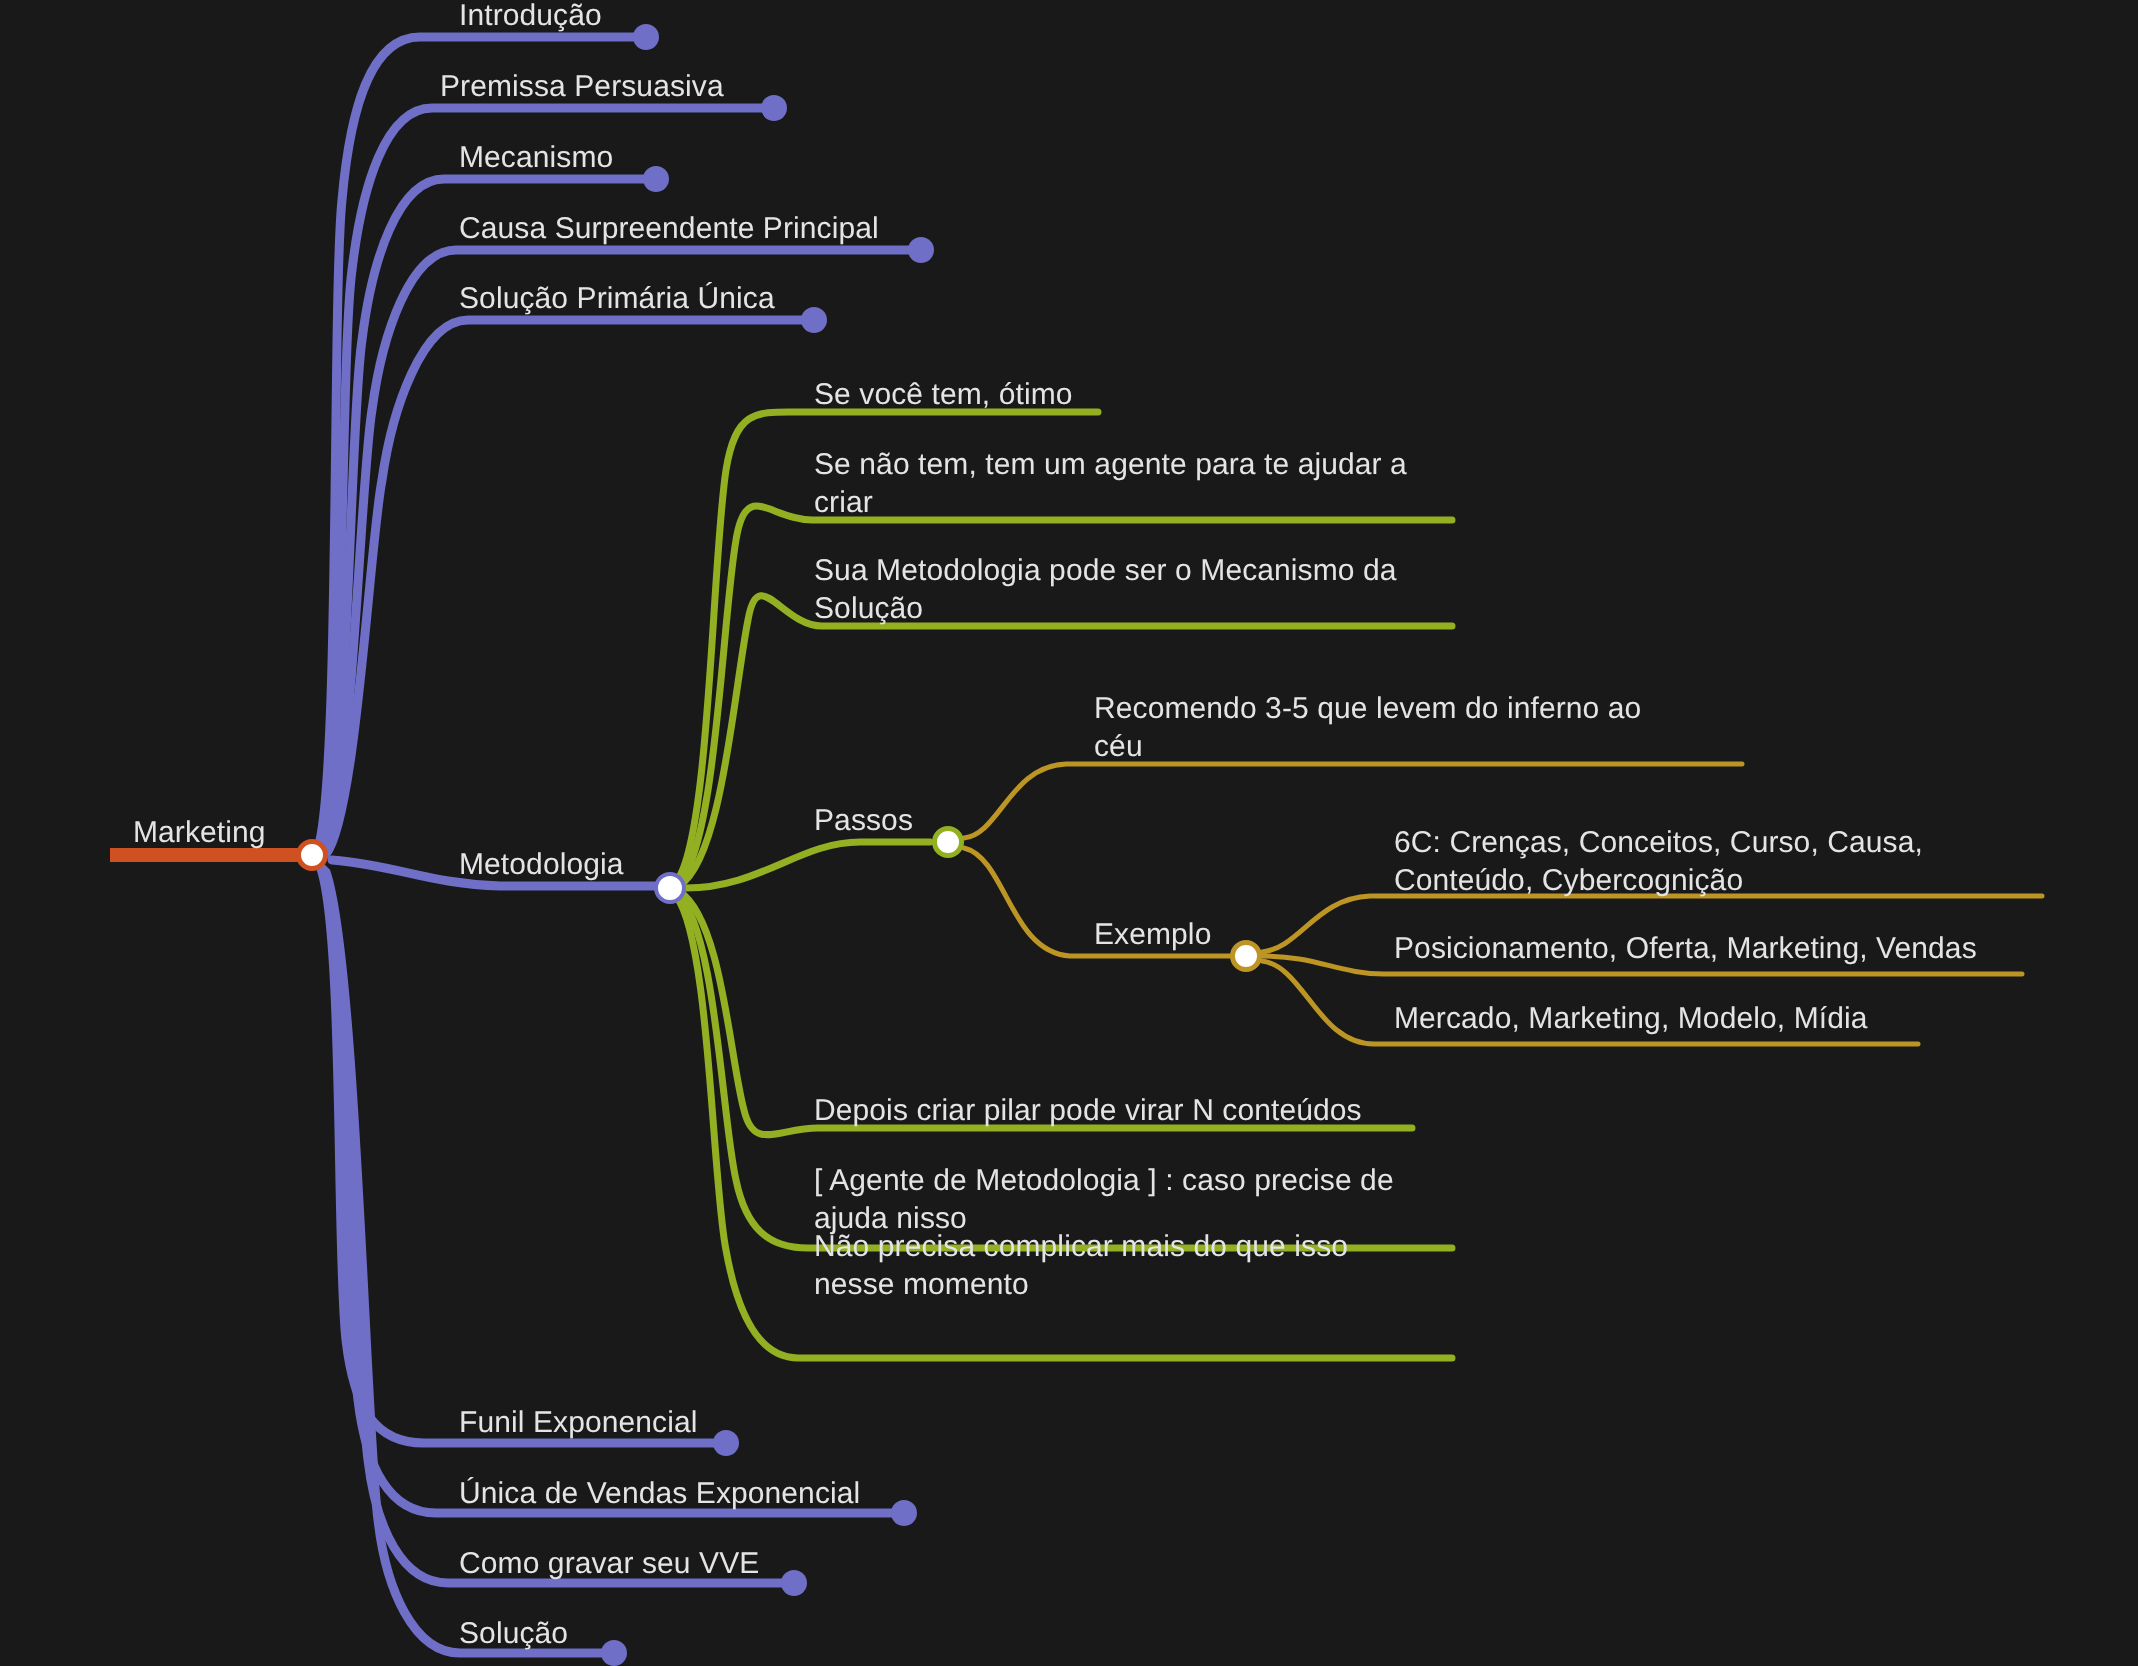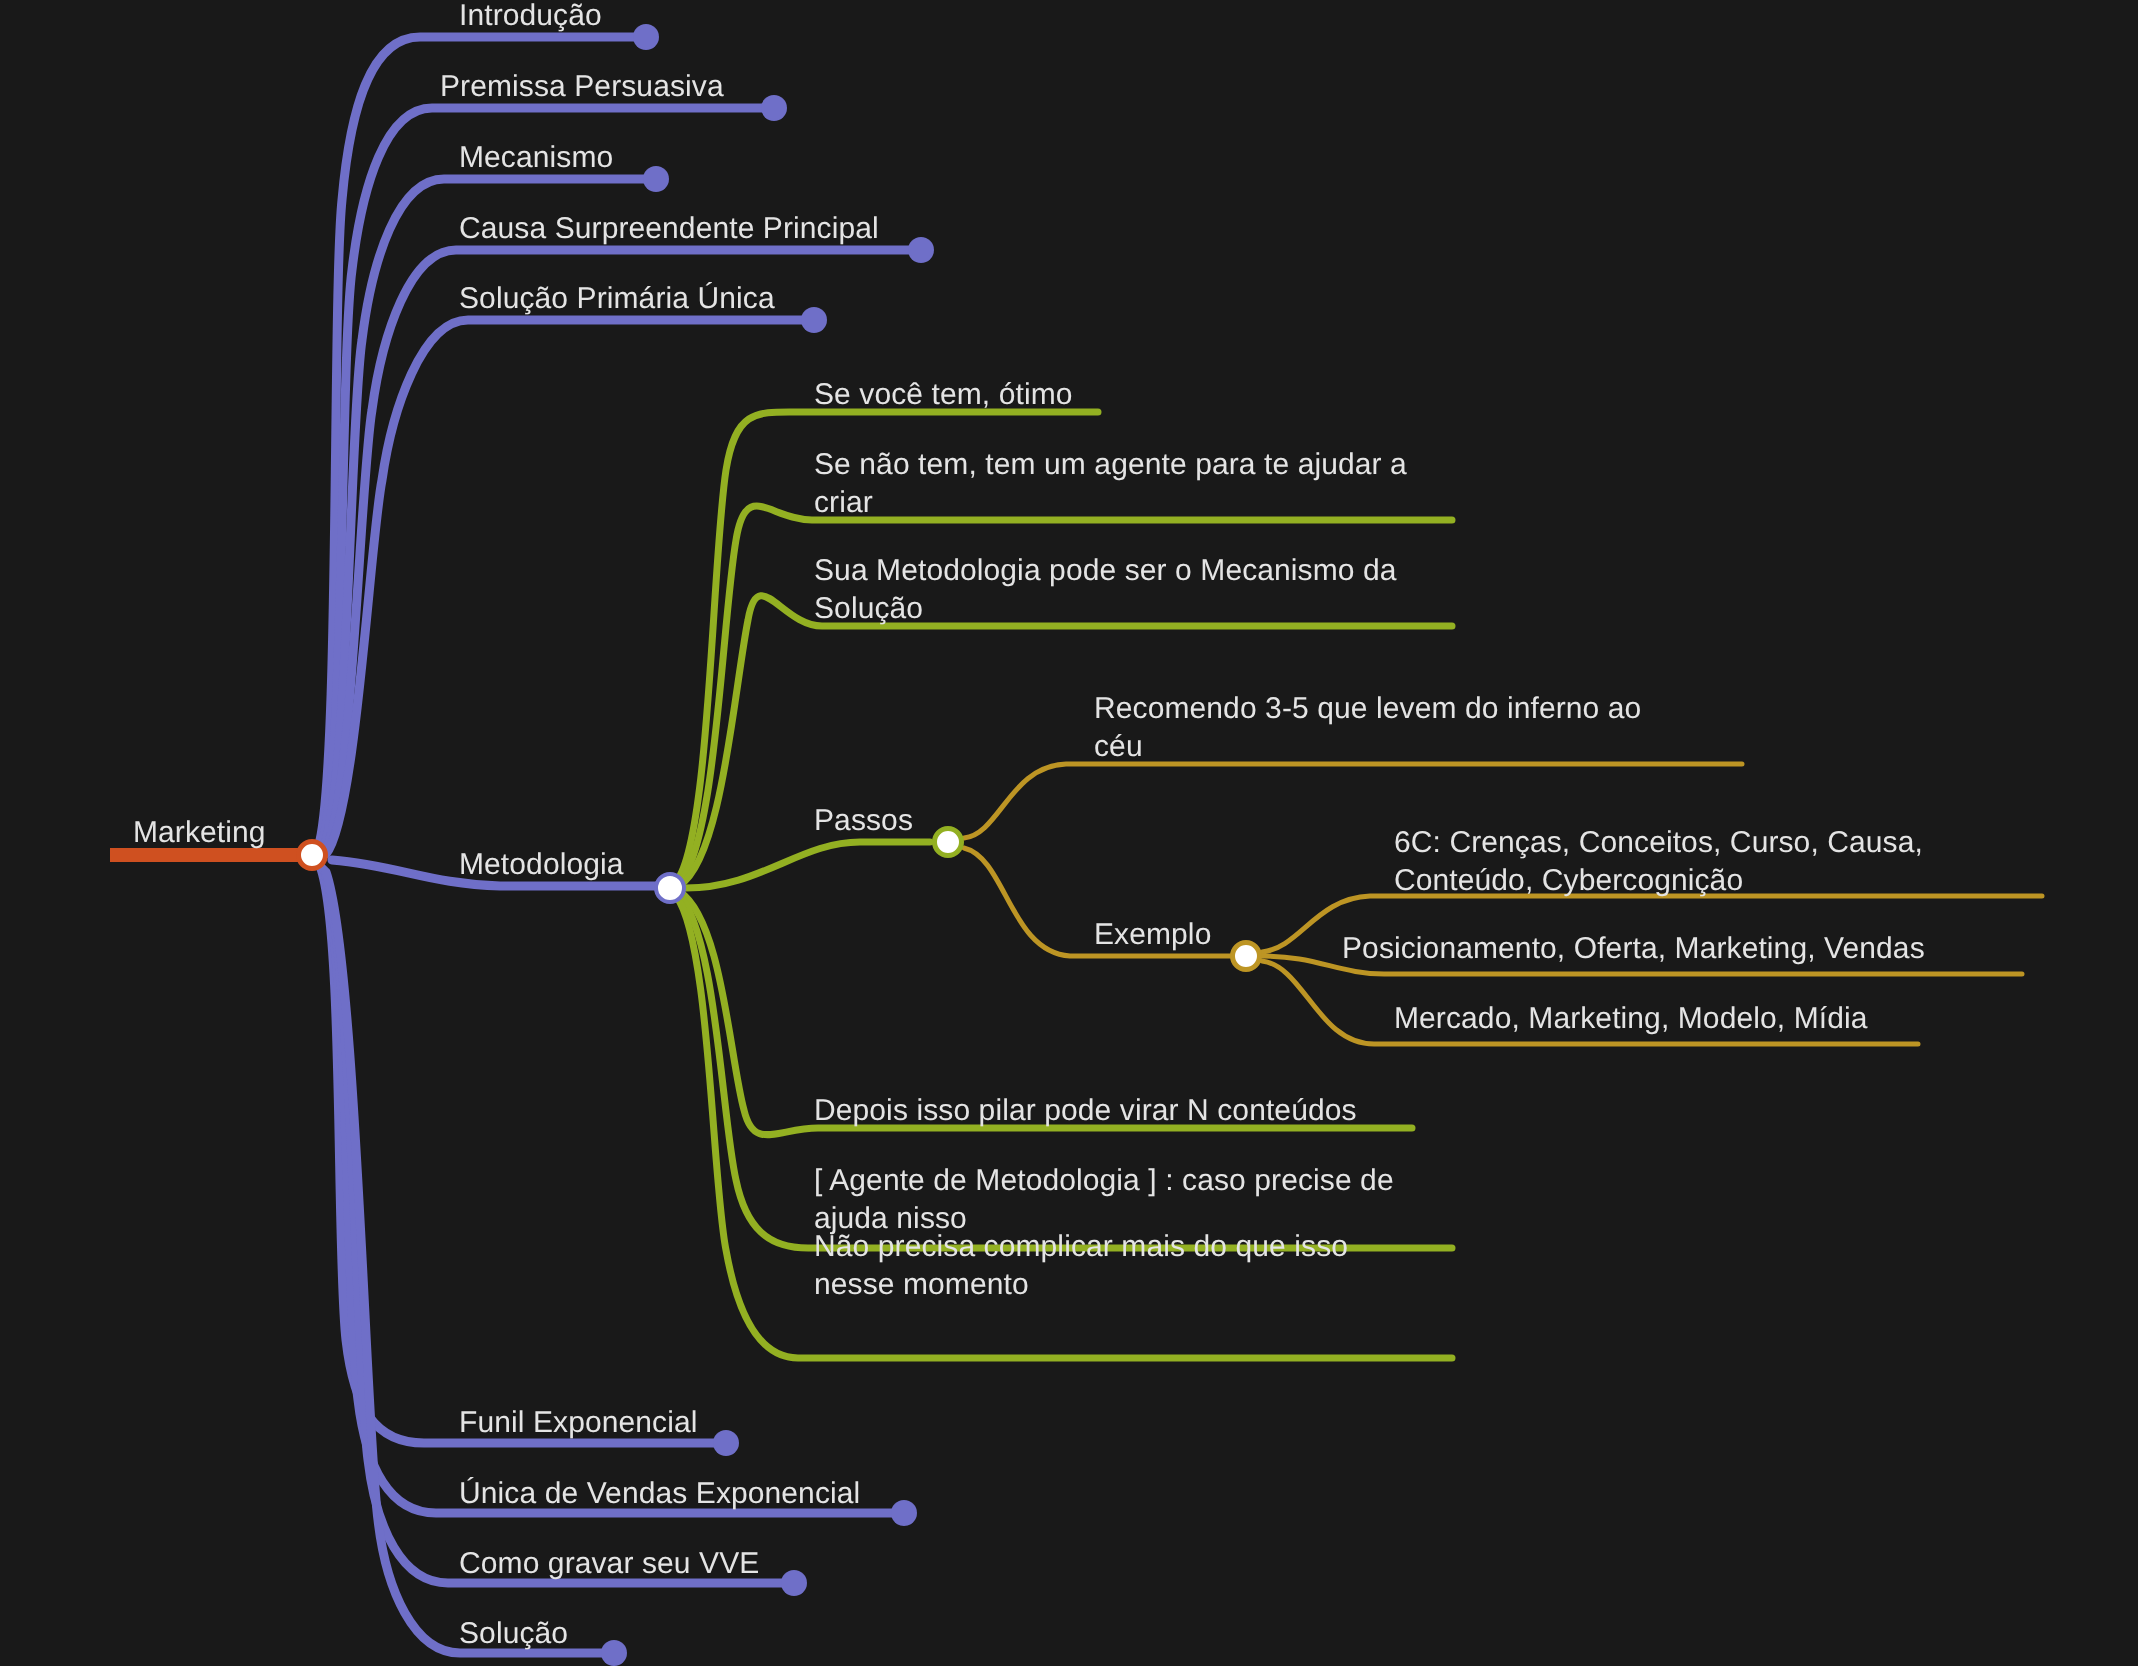--- a/index.html
+++ b/index.html
@@ -167,29 +167,29 @@
     <span class="node-label" style="left:1094px; top:916px;">Exemplo</span>
     <span class="node-dot dot-open-gold" style="left:1230px; top:940px;"></span>
   </div>
 
   <div class="node" style="left:0;top:0;">
     <span class="node-label" style="left:1394px; top:824px;">6C: Crenças, Conceitos, Curso, Causa,
 Conteúdo, Cybercognição</span>
   </div>
 
   <div class="node" style="left:0;top:0;">
-    <span class="node-label" style="left:1342px; top:930px;">Posicionamento, Oferta, Marketing, Vendas</span>
+    <span class="node-label" style="left:1394px; top:930px;">Posicionamento, Oferta, Marketing, Vendas</span>
   </div>
 
   <div class="node" style="left:0;top:0;">
     <span class="node-label" style="left:1394px; top:1000px;">Mercado, Marketing, Modelo, Mídia</span>
   </div>
 
   <div class="node" style="left:0;top:0;">
-    <span class="node-label" style="left:814px; top:1092px;">Depois isso pilar pode virar N conteúdos</span>
+    <span class="node-label" style="left:814px; top:1092px;">Depois criar pilar pode virar N conteúdos</span>
   </div>
 
   <div class="node" style="left:0;top:0;">
     <span class="node-label" style="left:814px; top:1162px;">[ Agente de Metodologia ] : caso precise de
 ajuda nisso</span>
   </div>
 
   <div class="node" style="left:0;top:0;">
     <span class="node-label" style="left:814px; top:1228px;">Não precisa complicar mais do que isso
 nesse momento</span>

